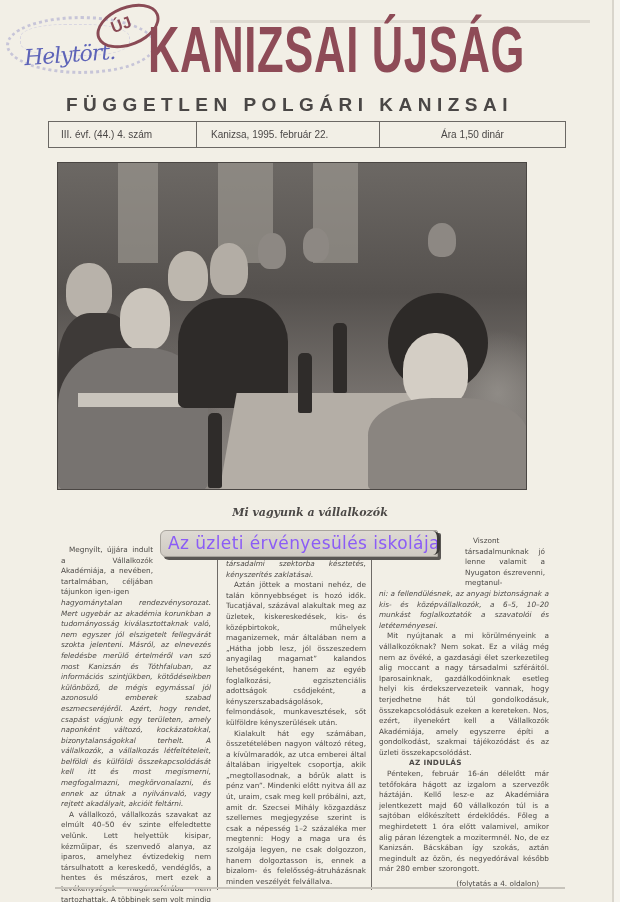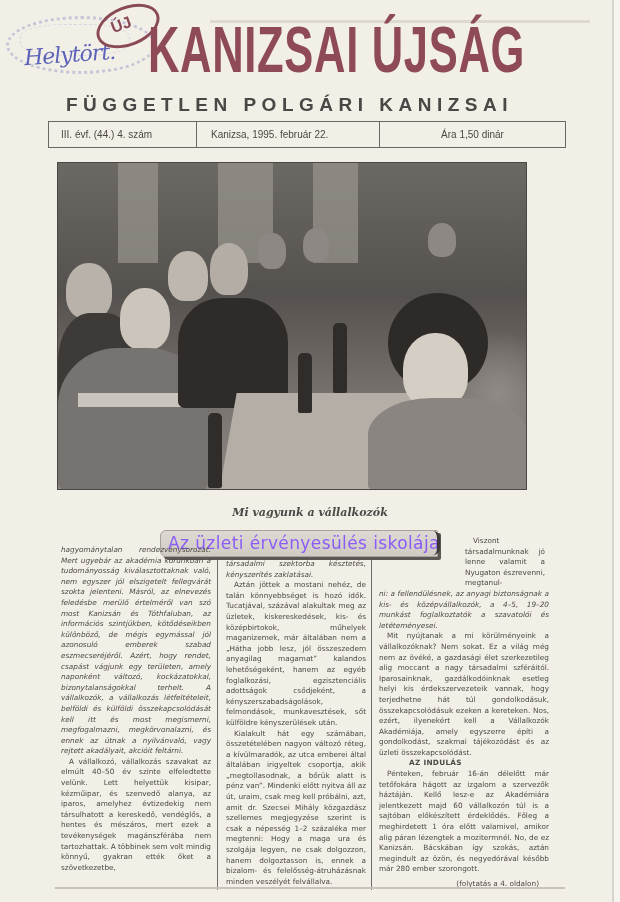--- a/index.html
+++ b/index.html
@@ -210,36 +210,37 @@
   <div class="body" style="left:310px;top:235px;width:160px;height:93px;background:#8a8580;"></div>
 </div>
 
 <div class="caption">Mi vagyunk a vállalkozók</div>
 
 <div class="headline-box"></div>
 <div class="headline-text">Az üzleti érvényesülés iskolája</div>
 <div class="headline-bracket"></div>
 
 <div class="col col1">
+  <p class="narrow">Megnyílt, újjára indult a Vállalkozók Akadémiája, a nevében, tartalmában, céljában tájunkon igen-igen</p>
   <p class="noindent">hagyománytalan rendezvénysorozat. Mert ugyebár az akadémia korunkban a tudományosság kiválasztottaknak való, nem egyszer jól elszigetelt fellegvárát szokta jelenteni. Másról, az elnevezés feledésbe merülő értelméről van szó most Kanizsán és Tóthfaluban, az információs szintjükben, kötődéseikben különböző, de mégis egymással jól azonosuló emberek szabad eszmecseréjéről. Azért, hogy rendet, csapást vágjunk egy területen, amely naponként változó, kockázatokkal, bizonytalanságokkal terhelt. A vállalkozók, a vállalkozás létfeltételeit, belföldi és külföldi összekapcsolódását kell itt és most megismerni, megfogalmazni, megkörvonalazni, és ennek az útnak a nyilvánvaló, vagy rejtett akadályait, akcióit feltárni.</p>
   <p>A vállalkozó, vállalkozás szavakat az elmúlt 40–50 év szinte elfeledtette velünk. Lett helyettük kisipar, kézműipar, és szenvedő alanya, az iparos, amelyhez évtizedekig nem társulhatott a kereskedő, vendéglős, a hentes és mészáros, mert ezek a tevékenységek magánszférába nem tartozhattak. A többinek sem volt mindig könnyű, gyakran ették őket a szövetkezetbe,</p>
 </div>
 
 <div class="divider" style="left:217px;top:560px;height:330px;"></div>
 
 <div class="col col2">
   <p class="noindent">társadalmi szektorba kész­tetés, kényszerítés zaklatásai.</p>
   <p>Aztán jöttek a mostani nehéz, de talán könnyebbséget is hozó idők. Tucatjával, százával alakultak meg az üzletek, kiskereskedések, kis- és középbirtokok, műhelyek maganizemek, már általában nem a „Hátha jobb lesz, jól összeszedem anyagilag magamat” kalandos lehetőségeként, hanem az egyéb foglalkozási, egzisztenciális adottságok csődjeként, a kényszerszabadságolások, felmondások, munkavesztések, sőt külföldre kényszerülések után.</p>
   <p>Kialakult hát egy számában, összetételében nagyon változó réteg, a kívülmaradók, az utca emberei által általában irigyeltek csoportja, akik „megtollasodnak, a bőrük alatt is pénz van”. Mindenki előtt nyitva áll az út, uraim, csak meg kell próbálni, azt, amit dr. Szecsei Mihály közgazdász szellemes megjegyzése szerint is csak a népesség 1–2 százaléka mer megtenni: Hogy a maga ura és szolgája legyen, ne csak dolgozzon, hanem dolgoztasson is, ennek a bizalom- és felelősség-átruházásnak minden veszélyét felvállalva.</p>
 </div>
 
 <div class="divider" style="left:371px;top:560px;height:330px;"></div>
 
 <div class="col col3">
   <p class="narrow">Viszont társadalmunknak jó lenne valamit a Nyugaton észrevenni, megtanul-</p>
-  <p class="noindent">ni: a fellendülésnek, az anyagi biztonságnak a kis- és középvállalkozók, a 4–5, 19–20 munkást foglalkoztatók a szavatolói és letéteményesei.</p>
+  <p class="noindent">ni: a fellendülésnek, az anyagi biztonságnak a kis- és középvállalkozók, a 6–5, 10–20 munkást foglalkoztatók a szavatolói és letéteményesei.</p>
   <p>Mit nyújtanak a mi körülményeink a vállalkozóknak? Nem sokat. Ez a világ még nem az övéké, a gazdasági élet szerkezetileg alig moccant a nagy társadalmi szféráitól. Iparosainknak, gazdálkodóinknak esetleg helyi kis érdekszervezeteik vannak, hogy terjedhetne hát túl gondolkodásuk, összekapcsolódásuk ezeken a kereteken. Nos, ezért, ilyenekért kell a Vállalkozók Akadémiája, amely egyszerre építi a gondolkodást, szakmai tájékozódást és az üzleti összekapcsolódást.</p>
   <p class="sub">AZ INDULÁS</p>
   <p>Pénteken, február 16-án délelőtt már tetőfokára hágott az izgalom a szervezők háztáján. Kellő lesz-e az Akadémiára jelentkezett majd 60 vállalkozón túl is a sajtóban előkészített érdeklődés. Főleg a meghirdetett 1 óra előtt valamivel, amikor alig páran lézengtek a mozitermnél. No, de ez Kanizsán. Bácskában így szokás, aztán megindult az özön, és negyedórával később már 280 ember szorongott.</p>
   <p class="right" style="margin-top:4px;">(folytatás a 4. oldalon)</p>
 </div>
 
 <div class="bottom-rule"></div>
 
 </body></html>

